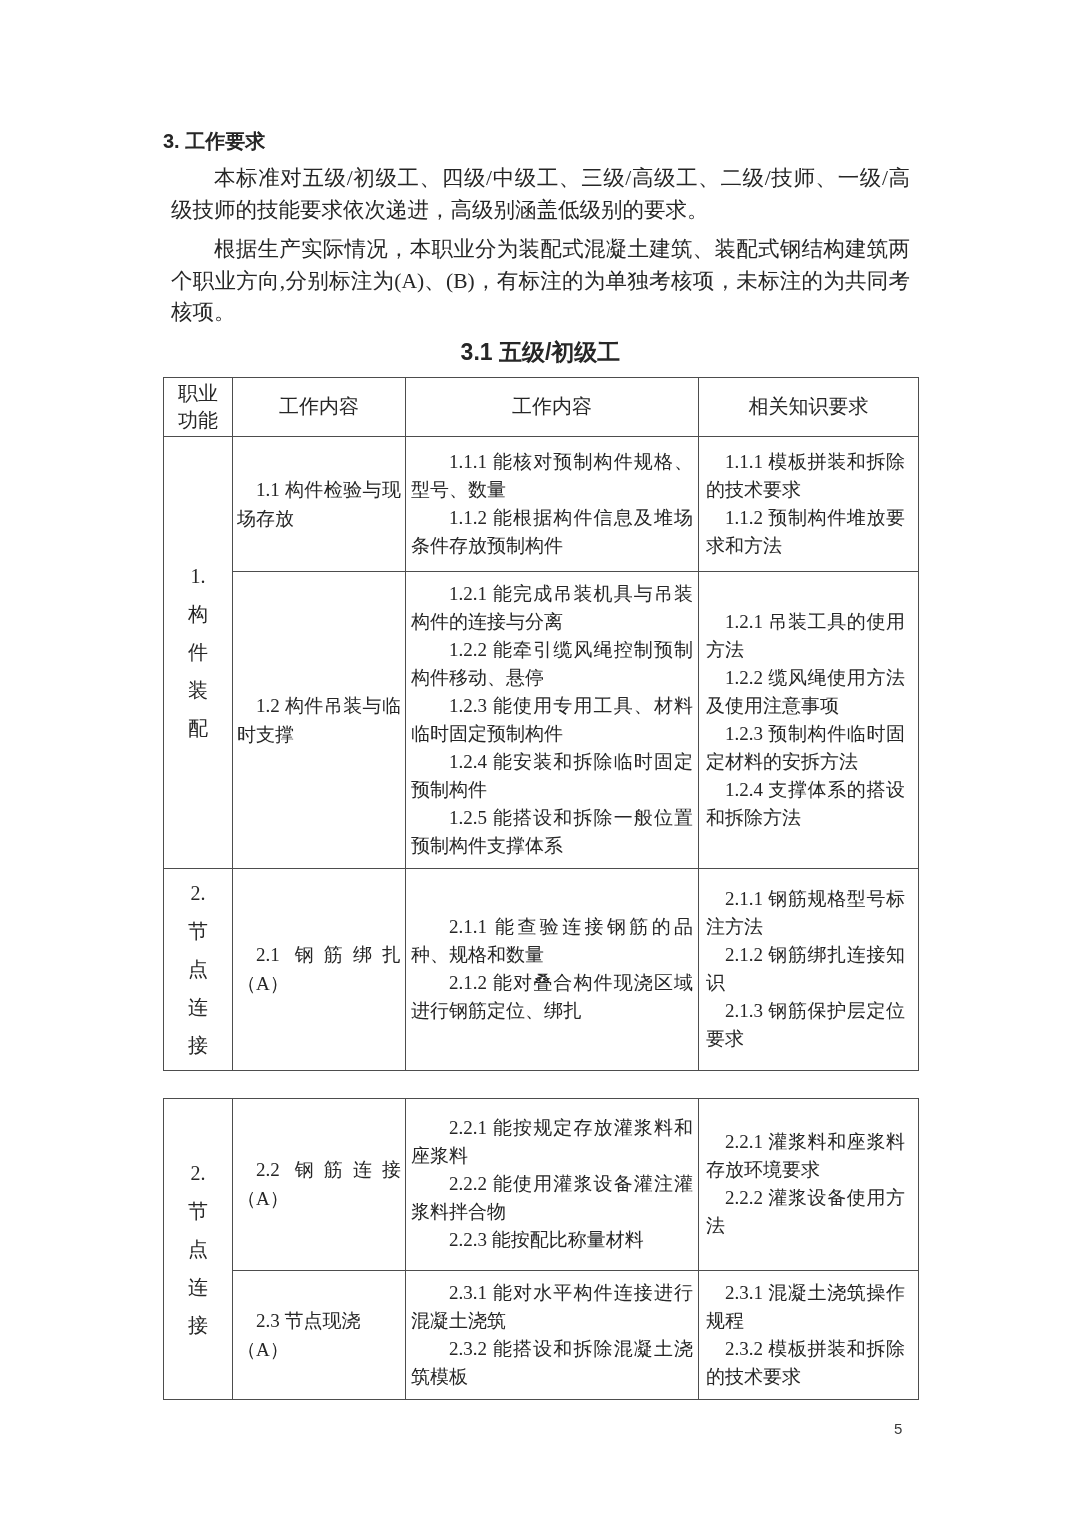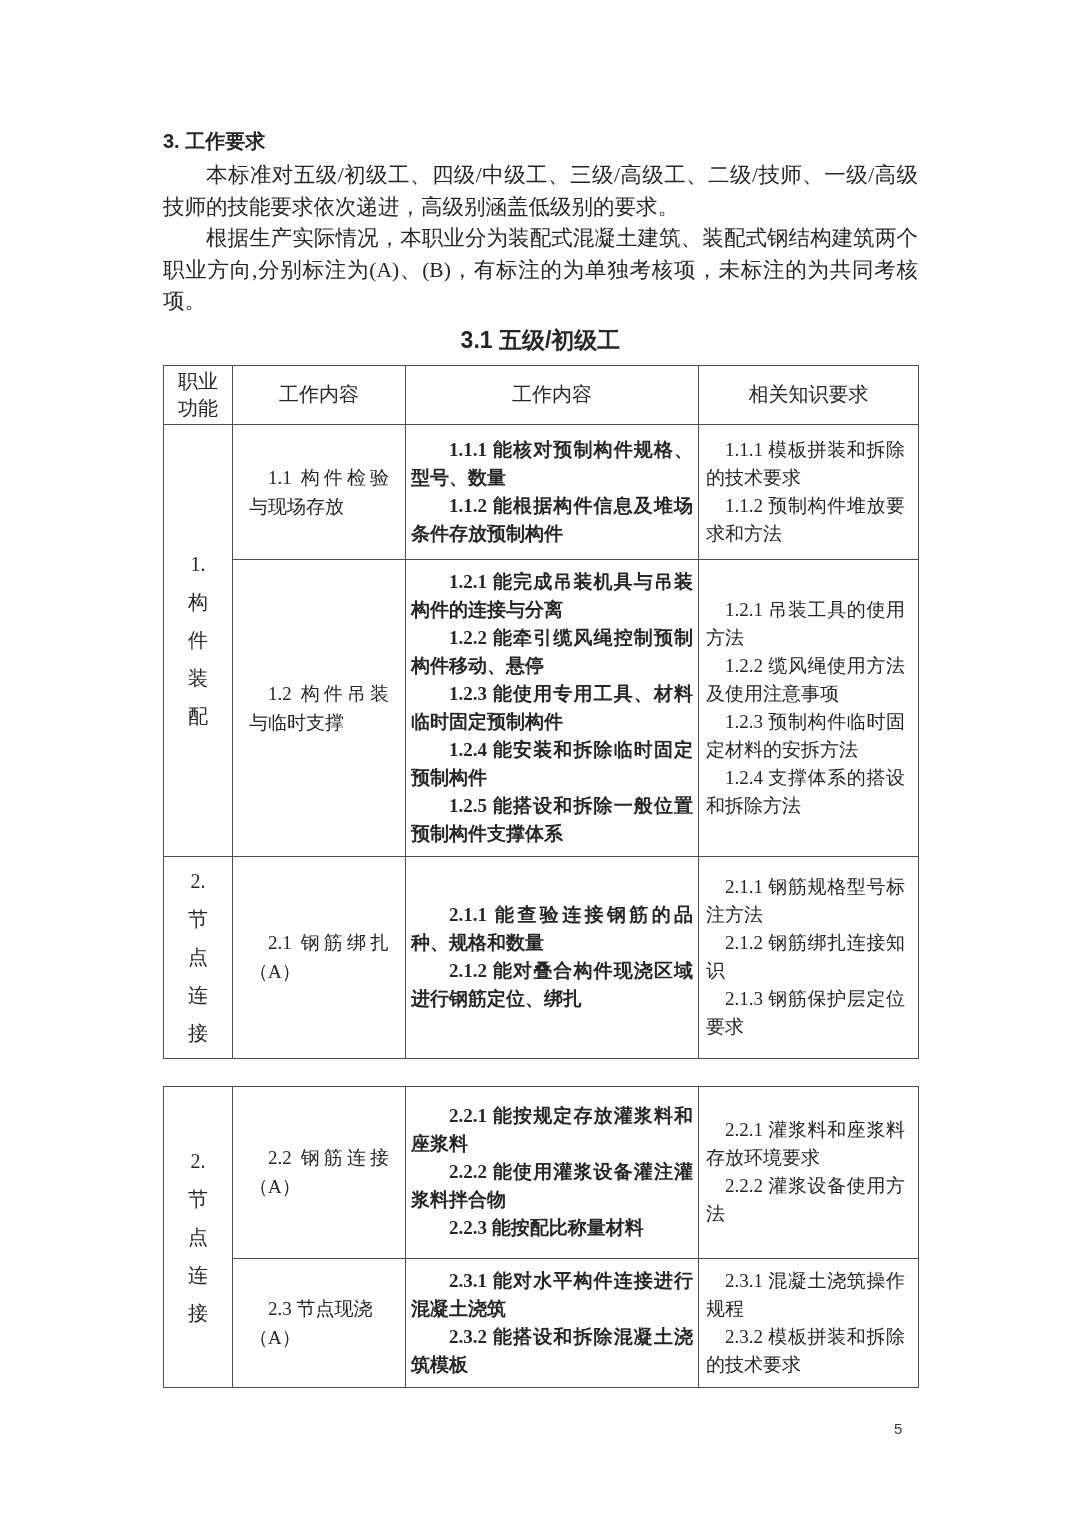--- a/index.html
+++ b/index.html
@@ -14,21 +14,21 @@
   .content { position:absolute; left:163px; top:128px; width:755px; }
 
   .doc-heading {
     font-family:"Liberation Sans","DejaVu Sans",sans-serif;
     font-size:20px; font-weight:700;
     margin:0 0 5px 0;
   }
   .body-para {
     font-size:21.5px; line-height:31.5px;
     text-align:justify; text-indent:2em;
-    margin:0;
+    margin:8px;
   }
   .doc-subheading {
     font-family:"Liberation Sans","DejaVu Sans",sans-serif;
     font-size:23px; font-weight:700;
     margin:7px 0 9px 0;
     text-align:center;
   }
 
   table.req-table {
     border-collapse:collapse; table-layout:fixed;
@@ -55,24 +55,24 @@
     font-weight:400; text-align:center;
     font-size:20px; line-height:27px;
     padding:2px 6px;
   }
   td.func-cell {
     text-align:center; font-size:20px;
     line-height:38px; padding:2px 0;
   }
   td.work-cell {
     text-align:justify; text-indent:1em;
-    line-height:29px; padding:4px 16px;
+    line-height:29px; padding:4px 4px;
   }
   td.work-cell.plain { text-align:left; }
-  td.skills-cell { padding:8px 5px;font-weight:bold; }
+  td.skills-cell { padding:8px 5px; }
   td.knowledge-cell { padding:4px 13px 4px 7px; }
   .cell-para { margin:0; text-align:justify; line-height:28px; }
   .skills-cell .cell-para { text-indent:2em; }
   .knowledge-cell .cell-para { text-indent:1em; }
 
   .page-number {
     position:absolute; left:894px; top:1420px;
     font-family:"Liberation Sans","DejaVu Sans",sans-serif;
     font-size:15px; color:#3a3a3a;
   }

